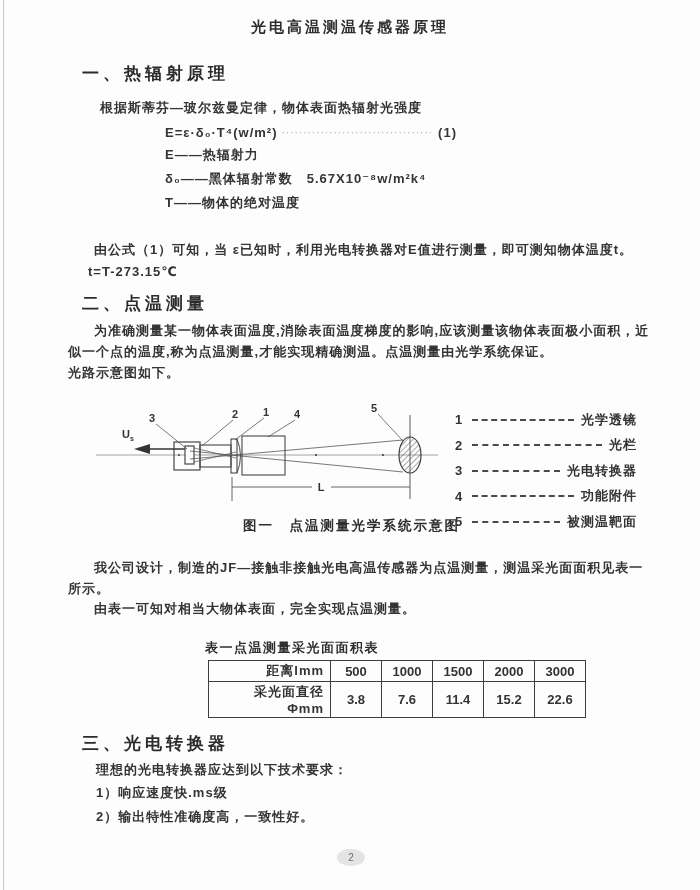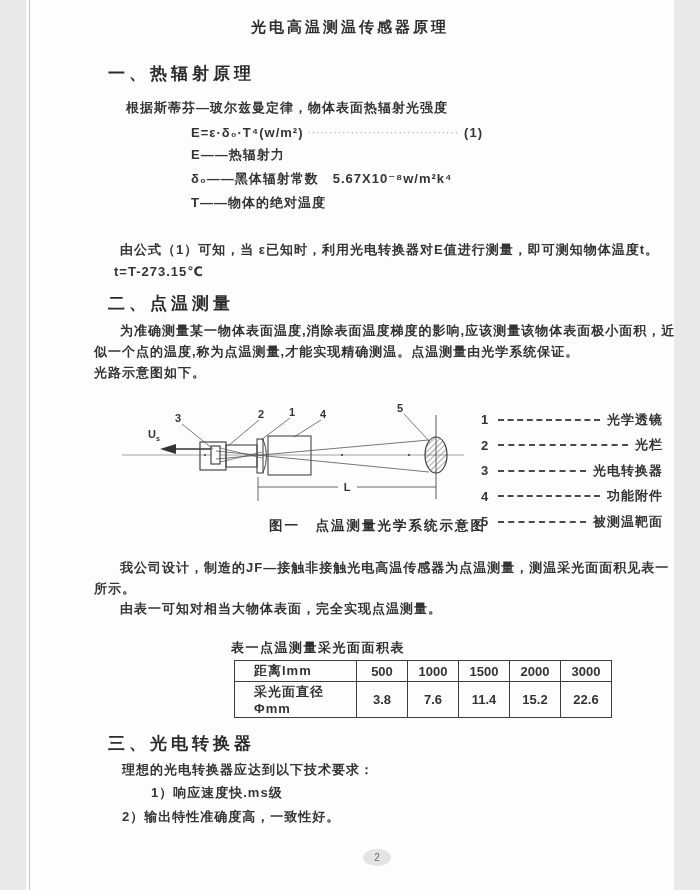--- a/index.html
+++ b/index.html
@@ -1,18 +1,18 @@
 <!DOCTYPE html>
 <html><head>
 <meta charset="utf-8">
 <style>
   html,body{margin:0;padding:0;}
   body{background:#e9e9e9;font-family:"Liberation Sans","DejaVu Sans",sans-serif;}
   .page{
-    position:relative;width:648px;height:890px;margin:0 auto;
+    position:relative;width:700px;height:890px;margin:0 auto;
     background:#fdfdfd;color:#333;overflow:hidden;
     font-weight:bold;
   }
   .edge-line{position:absolute;left:3px;top:0;width:1px;height:890px;background:#c9c9c9;}
   .doc-title{position:absolute;left:0;top:18px;width:100%;text-align:center;
     font-size:15px;letter-spacing:3px;color:#2e2e2e;}
   .h-sec{position:absolute;font-size:17px;letter-spacing:4px;color:#2b2b2b;}
   .h1{left:82px;top:62px;}
   .h2{left:82px;top:292px;}
   .h3{left:82px;top:732px;}
@@ -34,24 +34,24 @@
   .legend-row{display:flex;align-items:center;height:25.5px;font-size:13px;color:#343434;}
   .legend-num{width:13px;}
   .legend-dash{flex:1;height:0;border-bottom:2px dashed #4a4a4a;margin:0 7px 0 4px;}
   .legend-label{white-space:nowrap;letter-spacing:1px;}
   .para3{position:absolute;left:68px;top:557px;width:588px;text-indent:2em;}
   .para4{position:absolute;left:68px;top:598px;text-indent:2em;}
   .table-title{position:absolute;left:205px;top:639px;font-size:13px;letter-spacing:1.5px;color:#2e2e2e;}
   .data-table{position:absolute;left:208px;top:660px;border-collapse:collapse;
     font-size:13px;color:#333;font-weight:bold;}
   .data-table td{border:1.5px solid #3d3d3d;height:18px;padding:1px 6px;text-align:center;}
-  .data-table td.first{width:96px;text-align:left;letter-spacing:1px;padding-left:19px;}
+  .data-table td.first{width:96px;text-align:right;letter-spacing:1px;padding-left:19px;}
   .data-table td.num{width:38px;}
   .s3-intro{position:absolute;left:96px;top:759px;}
-  .s3-item1{position:absolute;left:96px;top:782px;margin-left:29px;}
+  .s3-item1{position:absolute;left:96px;top:782px;}
   .s3-item2{position:absolute;left:96px;top:806px;text-align:center;}
   .page-num{position:absolute;left:337px;top:849px;width:28px;height:17px;
     background:#e4e4e4;border-radius:50%;text-align:center;line-height:17px;
     font-size:10px;color:#6a6a6a;font-weight:normal;}
 </style>
 </head>
 <body>
 
 <div class="page">
   <div class="edge-line"></div>

